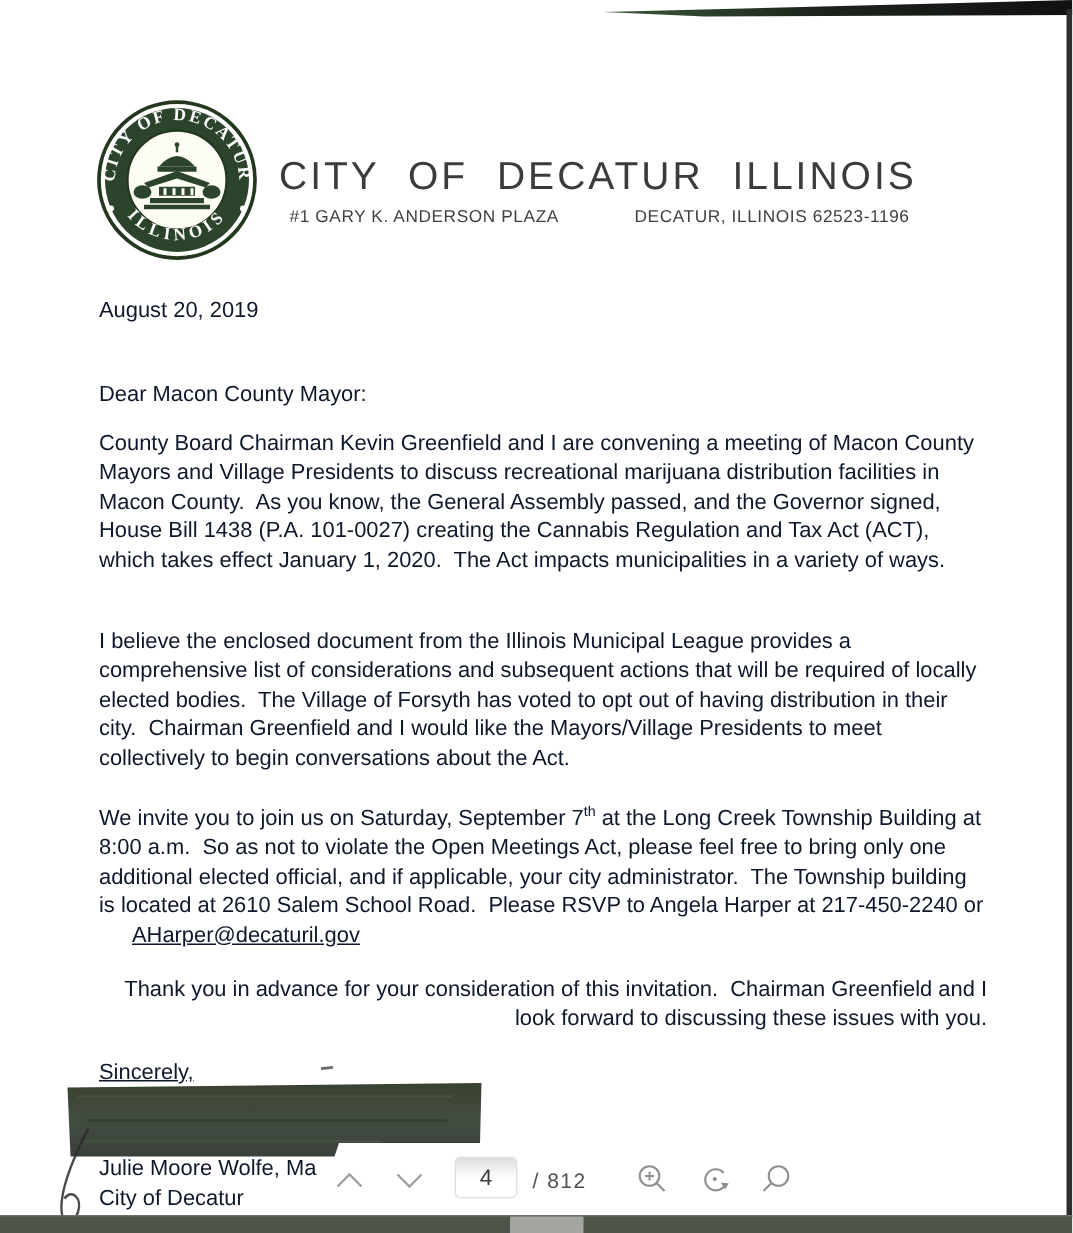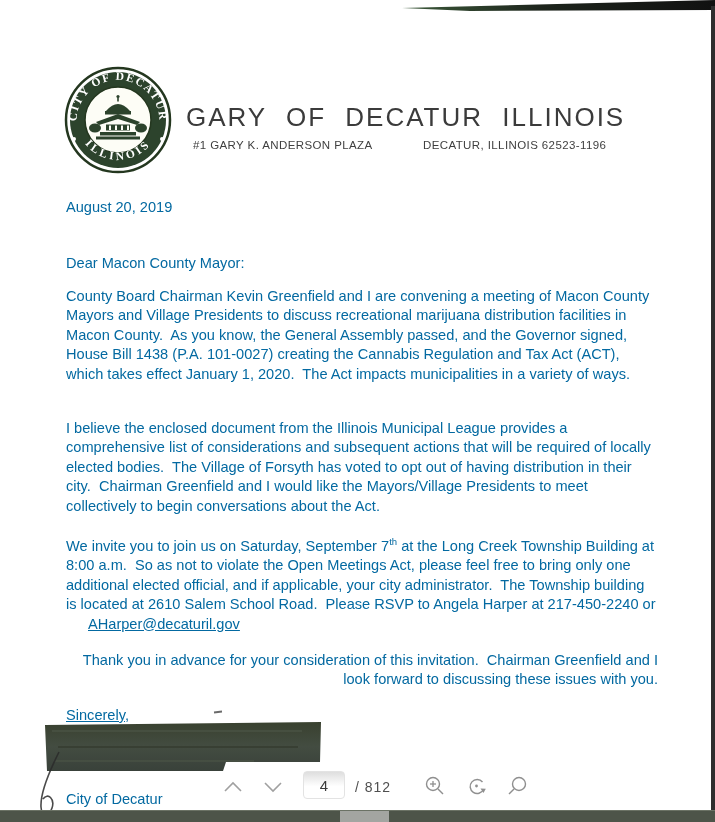--- a/index.html
+++ b/index.html
@@ -15,21 +15,21 @@
              transform:rotate(-6deg);}
   
   .seal{position:absolute;left:58px;top:66px;}
   .lh-title{position:absolute;left:186px;top:102px;font-size:26px;color:#3b3b3b;
             letter-spacing:2px;word-spacing:10px;white-space:nowrap;}
   .lh-addr{position:absolute;top:139px;font-size:11.5px;color:#3f3f3f;letter-spacing:.4px;
            white-space:nowrap;text-align:center;}
   .lh-addr.left{left:193px;}
   .lh-addr.right{left:423px;}
   
-  .txt{position:absolute;left:66px;font-size:14.6px;line-height:19.4px;color:#0369a1;
+  .txt{position:absolute;left:66px;font-size:14.6px;line-height:19.4px;color:#0f172a;
        white-space:pre-wrap;margin:0;}
   .date{top:198px;}
   .salutation{top:254px;}
   .p1{top:287px;width:588px;}
   .p2{top:419px;width:588px;}
   .p3{top:537px;width:592px;}
   .p4{top:651px;width:592px;text-align:right;}
   .closing{top:706px;text-decoration:underline;}
   .sig-name{top:770px;white-space:nowrap;}
   .sig-title{top:790px;white-space:nowrap;}
@@ -94,21 +94,21 @@
       <rect x="57" y="59.5" width="2" height="4.5" fill="#fdfdf6"></rect>
       <rect x="63" y="59.5" width="2" height="4.5" fill="#fdfdf6"></rect>
       <rect x="69" y="59.5" width="2" height="4.5" fill="#fdfdf6"></rect>
       <ellipse cx="37" cy="62" rx="6" ry="4.5"></ellipse>
       <ellipse cx="83" cy="62" rx="6" ry="4.5"></ellipse>
       <rect x="42" y="66" width="36" height="3.5"></rect>
       <rect x="38" y="70.5" width="44" height="3"></rect>
     </g>
   </svg>
 
-  <div class="lh-title">GARY OF DECATUR ILLINOIS</div>
+  <div class="lh-title">CITY OF DECATUR ILLINOIS</div>
   <div class="lh-addr left">#1 GARY K. ANDERSON PLAZA</div>
   <div class="lh-addr right">DECATUR, ILLINOIS 62523-1196</div>
 
   <div class="txt date">August 20, 2019</div>
   <div class="txt salutation">Dear Macon County Mayor:</div>
   <p class="txt p1">County Board Chairman Kevin Greenfield and I are convening a meeting of Macon County Mayors and Village Presidents to discuss recreational marijuana distribution facilities in Macon County.  As you know, the General Assembly passed, and the Governor signed, House Bill 1438 (P.A. 101-0027) creating the Cannabis Regulation and Tax Act (ACT), which takes effect January 1, 2020.  The Act impacts municipalities in a variety of ways.</p>
   <p class="txt p2">I believe the enclosed document from the Illinois Municipal League provides a comprehensive list of considerations and subsequent actions that will be required of locally elected bodies.  The Village of Forsyth has voted to opt out of having distribution in their city.  Chairman Greenfield and I would like the Mayors/Village Presidents to meet collectively to begin conversations about the Act.</p>
   <p class="txt p3"><span>We invite you to join us on Saturday, September 7</span><span class="sup">th</span><span> at the Long Creek Township Building at 8:00 a.m.  So as not to violate the Open Meetings Act, please feel free to bring only one additional elected official, and if applicable, your city administrator.  The Township building is located at 2610 Salem School Road.  Please RSVP to Angela Harper at 217-450-2240 or  </span><span class="email">AHarper@decaturil.gov</span></p>
   <p class="txt p4">Thank you in advance for your consideration of this invitation.  Chairman Greenfield and I look forward to discussing these issues with you.</p>
   <div class="txt closing">Sincerely,</div>
@@ -122,20 +122,21 @@
       </linearGradient>
     </defs>
     <polygon points="1,3 277,0 276,40 182,40 179,49 3,49" fill="url(#rg)"></polygon>
     <rect x="8" y="8" width="250" height="2" fill="#4d5748" opacity="0.6"></rect>
     <rect x="14" y="24" width="240" height="2" fill="#333b2e" opacity="0.7"></rect>
     <rect x="10" y="38" width="200" height="2" fill="#4d5748" opacity="0.5"></rect>
   </svg>
   <svg class="pen" width="42" height="76">
     <path d="M 31 8 C 25 20, 12 46, 13 63 C 13.5 72, 21 73, 24 64 C 27 55, 20 48, 15 55" fill="none" stroke="#2a2a2a" stroke-width="1.6" opacity="0.85"></path>
   </svg>
+  <div class="txt sig-name">Julie Moore Wolfe, Ma</div>
   <div class="txt sig-title">City of Decatur</div>
 
   <div class="toolbar">
     <button class="icon-btn" style="left:20px">
       <svg width="26" height="26" viewBox="0 0 26 26">
         <polyline points="5,17 13,9 21,17" fill="none" stroke="#a0a0a0" stroke-width="1.6"></polyline>
       </svg>
     </button>
     <button class="icon-btn" style="left:60px">
       <svg width="26" height="26" viewBox="0 0 26 26">

